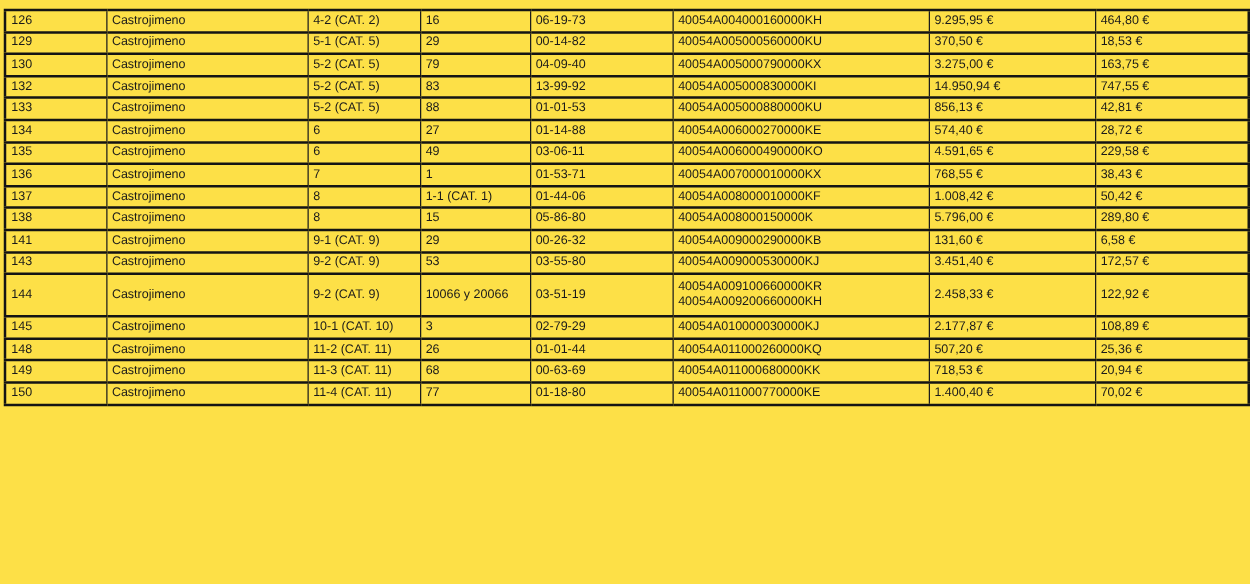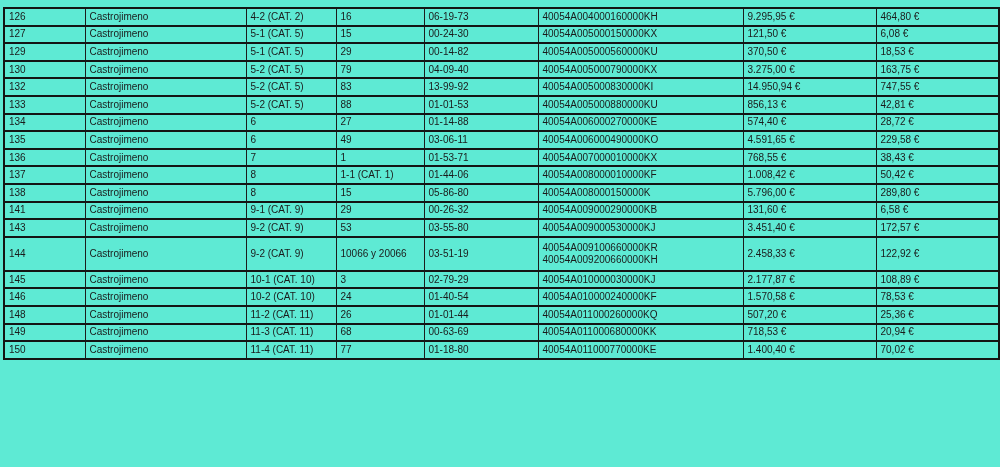--- a/index.html
+++ b/index.html
@@ -4,21 +4,21 @@
 <style>
   html, body {
     margin: 0;
     padding: 0;
     background: #ffffff;
   }
   .page {
     position: relative;
     width: 1000px;
     height: 467px;
-    background: #5eead4;
+    background: #fde047;
     overflow: hidden;
     font-family: "Liberation Sans", sans-serif;
   }
   table.doc-table {
     position: absolute;
     left: 3px;
     top: 7px;
     border-collapse: collapse;
     table-layout: fixed;
     border: 2px solid #141414;
@@ -63,30 +63,20 @@
           <td>126</td>
           <td>Castrojimeno</td>
           <td>4-2 (CAT. 2)</td>
           <td>16</td>
           <td>06-19-73</td>
           <td>40054A004000160000KH</td>
           <td>9.295,95 €</td>
           <td>464,80 €</td>
         </tr>
         <tr>
-          <td>127</td>
-          <td>Castrojimeno</td>
-          <td>5-1 (CAT. 5)</td>
-          <td>15</td>
-          <td>00-24-30</td>
-          <td>40054A005000150000KX</td>
-          <td>121,50 €</td>
-          <td>6,08 €</td>
-        </tr>
-        <tr>
           <td>129</td>
           <td>Castrojimeno</td>
           <td>5-1 (CAT. 5)</td>
           <td>29</td>
           <td>00-14-82</td>
           <td>40054A005000560000KU</td>
           <td>370,50 €</td>
           <td>18,53 €</td>
         </tr>
         <tr>
@@ -204,30 +194,20 @@
           <td>145</td>
           <td>Castrojimeno</td>
           <td>10-1 (CAT. 10)</td>
           <td>3</td>
           <td>02-79-29</td>
           <td>40054A010000030000KJ</td>
           <td>2.177,87 €</td>
           <td>108,89 €</td>
         </tr>
         <tr>
-          <td>146</td>
-          <td>Castrojimeno</td>
-          <td>10-2 (CAT. 10)</td>
-          <td>24</td>
-          <td>01-40-54</td>
-          <td>40054A010000240000KF</td>
-          <td>1.570,58 €</td>
-          <td>78,53 €</td>
-        </tr>
-        <tr>
           <td>148</td>
           <td>Castrojimeno</td>
           <td>11-2 (CAT. 11)</td>
           <td>26</td>
           <td>01-01-44</td>
           <td>40054A011000260000KQ</td>
           <td>507,20 €</td>
           <td>25,36 €</td>
         </tr>
         <tr>

